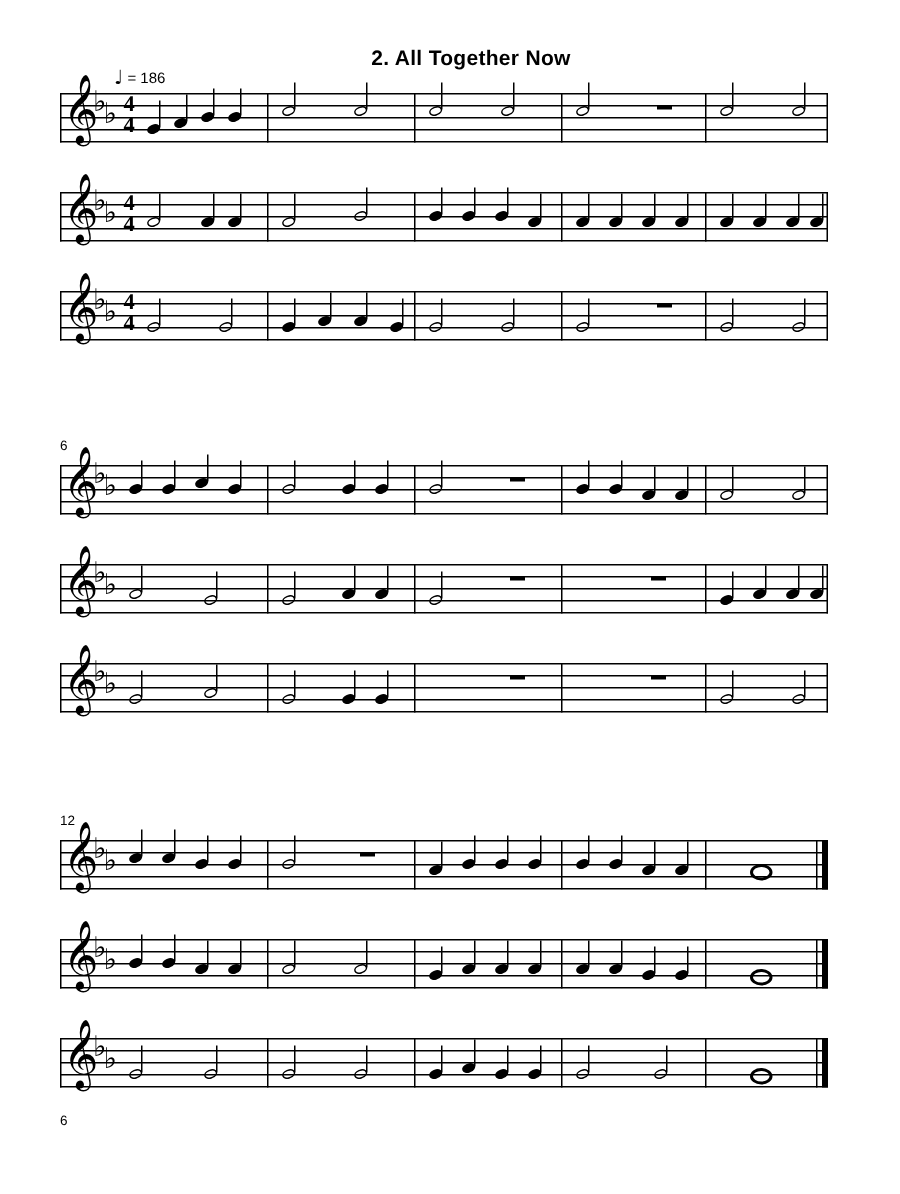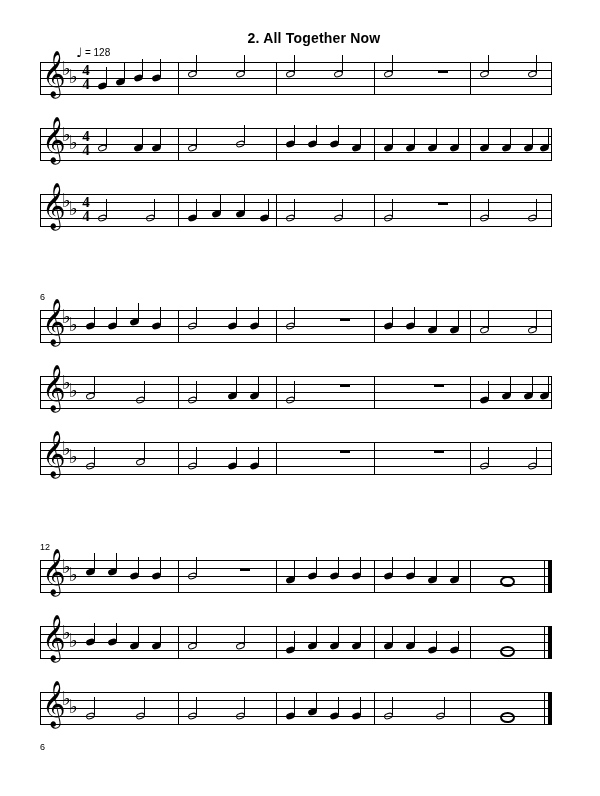--- a/index.html
+++ b/index.html
@@ -169,21 +169,21 @@
     font-size: 9px;
   }
 </style>
 </head>
 <body>
 
 <div class="title">2. All Together Now</div>
 
 <div class="tempo" style="left:76px; top:44px;">
   <span class="note-glyph">♩</span>
-  <span>= 128</span>
+  <span>= 186</span>
 </div>
 
 <div class="system" style="top:62px;">
 
   <div class="staff" style="top:0px;">
     <div class="line l0"></div>
     <div class="line l1"></div>
     <div class="line l2"></div>
     <div class="line l3"></div>
     <div class="line l4"></div>

